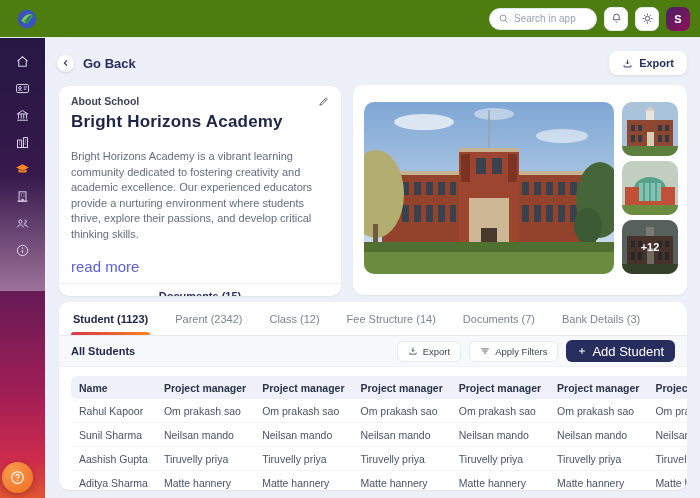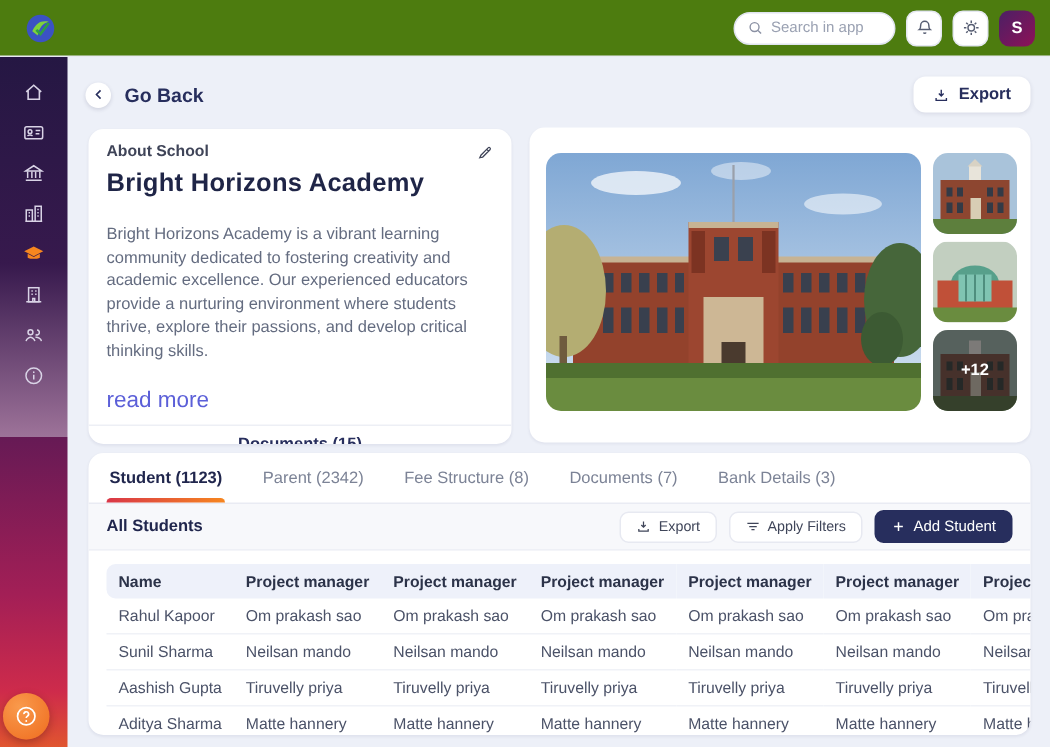--- a/index.html
+++ b/index.html
@@ -112,21 +112,21 @@
   }
   .toolbar-title { font-size:11px; font-weight:bold; color:#20264d; }
   .toolbar .spacer { flex:1; }
   .btn-light {
     height:21px; padding:0 10px; margin-left:8px; background:#fff; border:1px solid #e7e9f1;
     border-radius:6px; font-size:9.5px; color:#3f4559; display:flex; align-items:center; gap:5px; cursor:pointer;
   }
   .btn-light svg { width:10px; height:10px; }
   .btn-dark {
     height:22px; padding:0 11px; margin-left:8px; background:#272e5d; border:none;
-    border-radius:6px; font-size:10px; color:#fff; display:flex; align-items:center; gap:5px; cursor:pointer;
+    border-radius:6px; font-size:13px; color:#fff; display:flex; align-items:center; gap:5px; cursor:pointer;
   }
   .btn-dark svg { width:10px; height:10px; }
   .table-wrap { padding:9px 12px 0; }
   table { width:100%; border-collapse:separate; border-spacing:0; font-size:10.5px; }
   thead th {
     background:#eef1fa; color:#2c3349; font-weight:bold; text-align:left;
     padding:5.5px 8px; white-space:nowrap;
   }
   thead th:first-child { border-radius:6px 0 0 6px; }
   thead th:last-child { border-radius:0 6px 6px 0; }
@@ -436,21 +436,22 @@
           <div class="thumb-overlay">+12</div>
         </div>
       </div>
     </div>
   </div>
 
   <div class="card table-card">
     <div class="tabs" id="tabs">
         <div class="tab active">Student (1123)</div>
         <div class="tab">Parent (2342)</div>
-        <div class="tab">Fee Structure (8)</div>
+        <div class="tab">Class (12)</div>
+        <div class="tab">Fee Structure (14)</div>
         <div class="tab">Documents (7)</div>
         <div class="tab">Bank Details (3)</div>
       </div>
     <div class="toolbar">
       <span class="toolbar-title">All Students</span>
       <div class="spacer"></div>
       <button class="btn-light">
         <svg viewBox="0 0 24 24" fill="none" stroke="currentColor" stroke-width="2">
             <path d="M12 4v9M8.5 9.5 12 13l3.5-3.5M4.5 16v3.5h15V16"></path>
           </svg>

